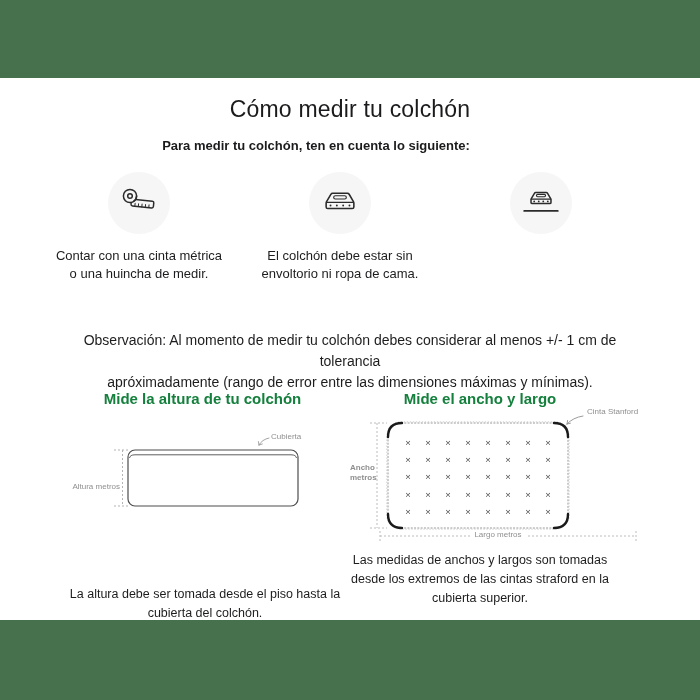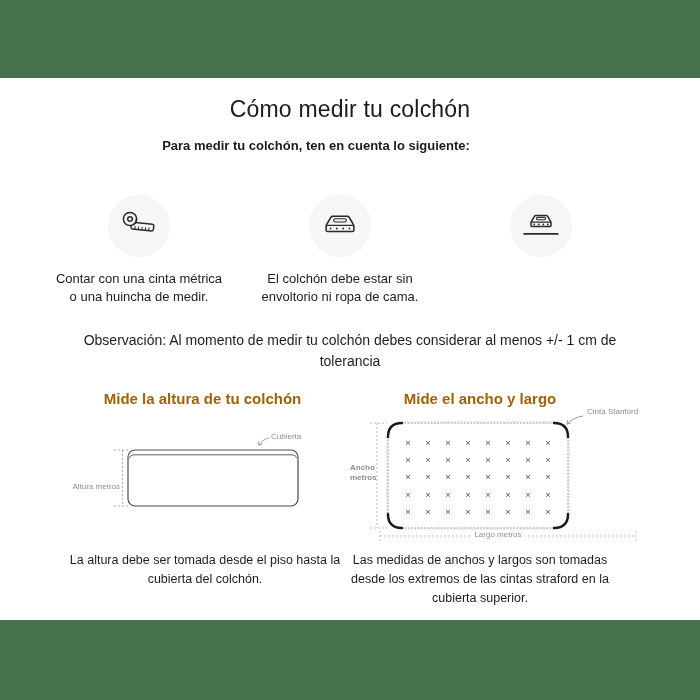--- a/index.html
+++ b/index.html
@@ -19,40 +19,40 @@
   .title{
     position:absolute;top:96px;left:0;width:700px;
     text-align:center;font-size:23px;font-weight:500;color:#1b1b1d;
     letter-spacing:.2px;
   }
   .subtitle{
     position:absolute;top:138px;left:0;width:632px;
     text-align:center;font-size:13px;font-weight:600;color:#1b1b1d;
   }
 
-  .tips{position:absolute;top:195px;left:50px;width:580px;display:flex;gap:23px;}
+  .tips{position:absolute;top:172px;left:50px;width:580px;display:flex;gap:23px;}
   .tip{flex:1;text-align:center;}
   .tip .circle{
     width:62px;height:62px;border-radius:50%;
     background:var(--circle);margin:0 auto;
     display:flex;align-items:center;justify-content:center;
   }
   .tip .caption{
     margin-top:13px;font-size:13px;line-height:1.42;color:#1d1d1f;
     padding:0 4px;
   }
 
   .observation{
     position:absolute;top:330px;left:60px;width:580px;
     text-align:center;font-size:14px;line-height:1.5;color:#1d1d1f;
   }
 
   .section-title{
     position:absolute;top:390px;
-    text-align:center;font-size:15px;font-weight:600;color:#a16207;
+    text-align:center;font-size:15px;font-weight:600;color:#15803d;
   }
   .section-title.left{left:70px;width:265px;}
   .section-title.right{left:370px;width:220px;}
 
   .diagram{position:absolute;}
   .diagram.height-diagram{left:70px;top:426px;width:265px;height:105px;}
   .diagram.size-diagram{left:350px;top:405px;width:300px;height:148px;}
   .diagram svg{position:absolute;left:0;top:0;}
 
   .diag-label{
@@ -73,21 +73,21 @@
   .quilt-grid{
     position:absolute;left:48px;top:29px;width:160px;height:86px;
     display:grid;color:#4f4f4f;font-size:9.5px;
   }
   .quilt-grid span{display:flex;align-items:center;justify-content:center;}
 
   .diagram-caption{
     position:absolute;top:551px;
     text-align:center;font-size:12.5px;line-height:1.5;color:#1d1d1f;
   }
-  .diagram-caption.left{left:60px;width:290px;}
+  .diagram-caption.left{left:60px;width:290px;margin-top:34px;}
   .diagram-caption.right{left:335px;width:290px;}
 </style>
 </head>
 <body style="--band: #47704d; --circle: #f6f6f6;">
 
 <div class="canvas">
 
   <div class="band band-top"></div>
   <div class="band band-bottom"></div>
 
@@ -162,20 +162,21 @@
             <line x1="4" y1="24.5" x2="36" y2="24.5" stroke="#2b2b2b" stroke-width="1.7" stroke-linecap="round"></line>
           </svg>
         </span>
       </div>
     </div>
 
   </div>
 
   <div class="observation">
     <div>Observación: Al momento de medir tu colchón debes considerar al menos +/- 1 cm de tolerancia</div>
+    <div>apróximadamente (rango de error entre las dimensiones máximas y mínimas).</div>
   </div>
 
   <div class="section-title left">Mide la altura de tu colchón</div>
   <div class="section-title right">Mide el ancho y largo</div>
 
   <div class="diagram height-diagram">
     <svg width="265" height="105" viewBox="0 0 265 105">
 
       <g stroke="#b3b3b3" stroke-width="1" stroke-dasharray="2 2" fill="none">
         <line x1="52.5" y1="24" x2="52.5" y2="80"></line>

